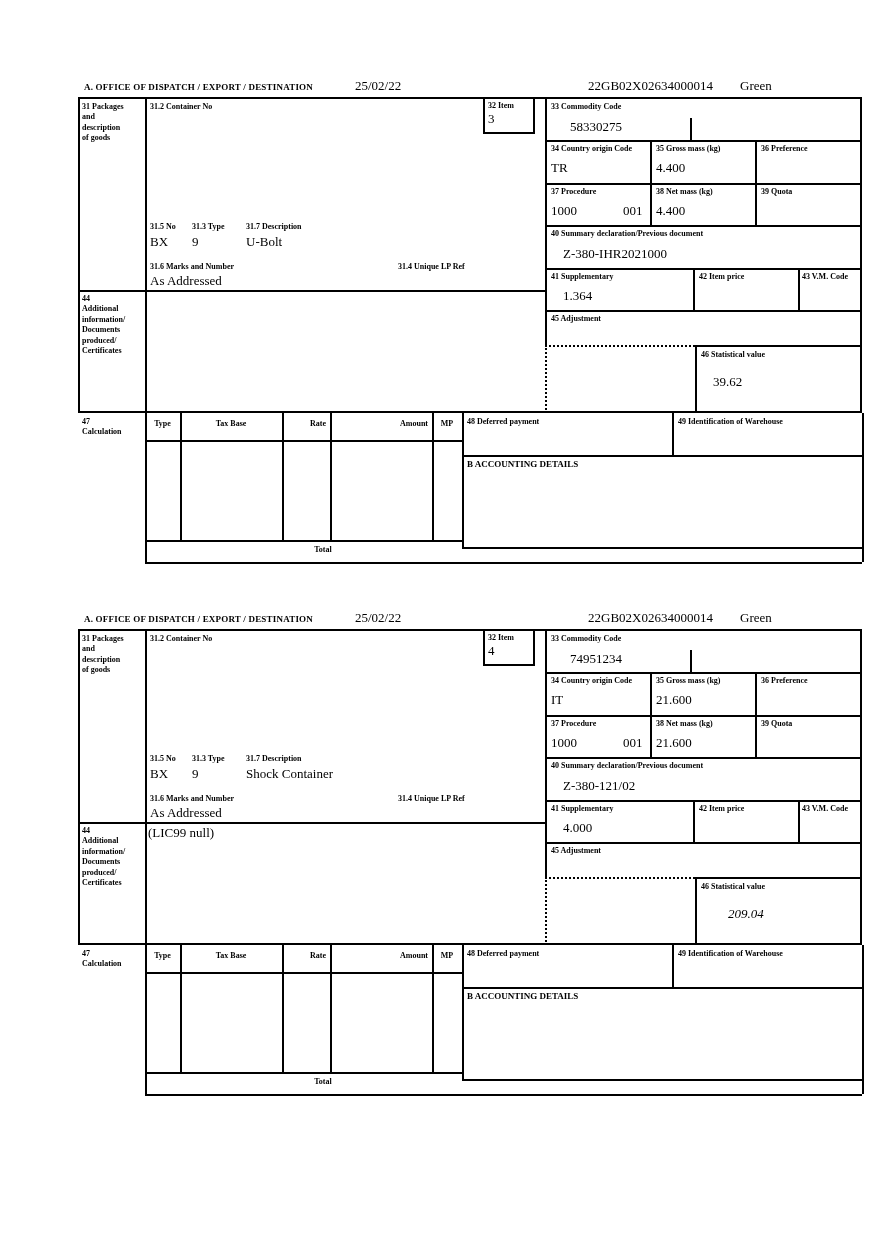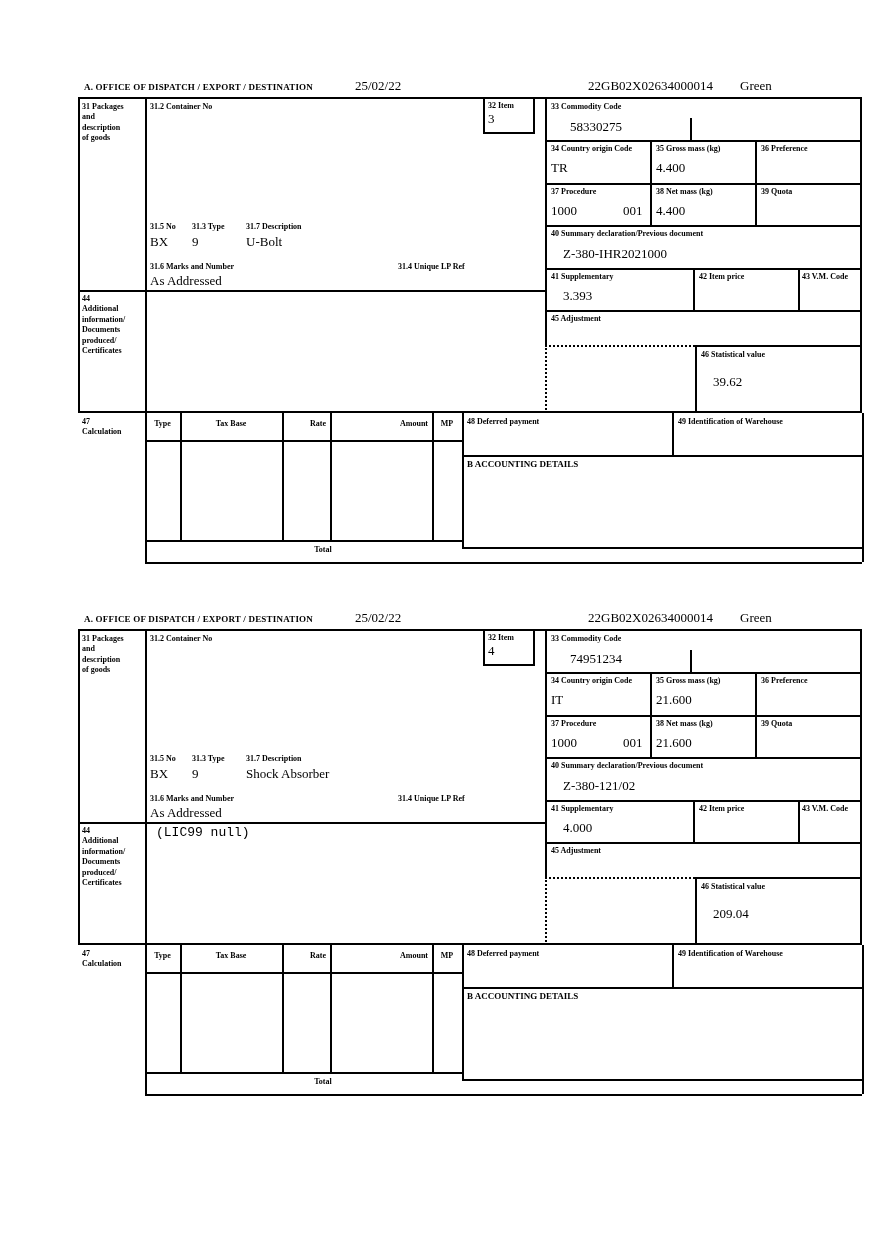--- a/index.html
+++ b/index.html
@@ -90,21 +90,21 @@
 
     <div class="lbl" style="left:473px;top:151px;">40 Summary declaration/Previous document</div>
     <div class="val" style="left:485px;top:168px;">Z-380-IHR2021000</div>
     <div class="hline" style="left:467px;top:190px;width:317px;"></div>
 
     <div class="vline" style="left:615px;top:190px;height:42px;"></div>
     <div class="vline" style="left:720px;top:190px;height:42px;"></div>
     <div class="lbl" style="left:473px;top:194px;">41 Supplementary</div>
     <div class="lbl" style="left:621px;top:194px;">42 Item price</div>
     <div class="lbl" style="left:724px;top:194px;">43 V.M. Code</div>
-    <div class="val" style="left:485px;top:210px;">3.393</div>
+    <div class="val" style="left:485px;top:210px;">1.364</div>
     <div class="hline" style="left:467px;top:232px;width:317px;"></div>
 
     <div class="lbl" style="left:473px;top:236px;">45 Adjustment</div>
 
     <div class="vline" style="left:617px;top:267px;height:68px;"></div>
     <div class="hline" style="left:617px;top:267px;width:167px;"></div>
     <div class="lbl" style="left:623px;top:272px;">46 Statistical value</div>
     <div class="val" style="left:635px;top:296px;">39.62</div>
 
     <div class="lbl multi" style="left:4px;top:339px;">47
@@ -164,25 +164,25 @@
 Documents
 produced/
 Certificates</div>
 
     <div class="lbl" style="left:72px;top:24px;">31.2 Container No</div>
     <div class="lbl" style="left:72px;top:144px;">31.5 No</div>
     <div class="lbl" style="left:114px;top:144px;">31.3 Type</div>
     <div class="lbl" style="left:168px;top:144px;">31.7 Description</div>
     <div class="val" style="left:72px;top:156px;">BX</div>
     <div class="val" style="left:114px;top:156px;">9</div>
-    <div class="val" style="left:168px;top:156px;">Shock Absorber</div>
+    <div class="val" style="left:168px;top:156px;">Shock Container</div>
     <div class="lbl" style="left:72px;top:184px;">31.6 Marks and Number</div>
     <div class="lbl" style="left:320px;top:184px;">31.4 Unique LP Ref</div>
     <div class="val" style="left:72px;top:195px;">As Addressed</div>
-    <div class="val" style="left:78px;top:215px;font-family:Liberation Mono, monospace;">(LIC99 null)</div>
+    <div class="val" style="left:70px;top:215px;">(LIC99 null)</div>
 
     <div class="lbl" style="left:473px;top:24px;">33 Commodity Code</div>
     <div class="val" style="left:492px;top:41px;">74951234</div>
     <div class="vline" style="left:612px;top:40px;height:22px;"></div>
     <div class="hline" style="left:467px;top:62px;width:317px;"></div>
 
     <div class="vline" style="left:572px;top:62px;height:85px;"></div>
     <div class="vline" style="left:677px;top:62px;height:85px;"></div>
     <div class="lbl" style="left:473px;top:66px;">34 Country origin Code</div>
     <div class="lbl" style="left:578px;top:66px;">35 Gross mass (kg)</div>
@@ -209,21 +209,21 @@
     <div class="lbl" style="left:621px;top:194px;">42 Item price</div>
     <div class="lbl" style="left:724px;top:194px;">43 V.M. Code</div>
     <div class="val" style="left:485px;top:210px;">4.000</div>
     <div class="hline" style="left:467px;top:232px;width:317px;"></div>
 
     <div class="lbl" style="left:473px;top:236px;">45 Adjustment</div>
 
     <div class="vline" style="left:617px;top:267px;height:68px;"></div>
     <div class="hline" style="left:617px;top:267px;width:167px;"></div>
     <div class="lbl" style="left:623px;top:272px;">46 Statistical value</div>
-    <div class="val" style="left:635px;top:296px;">209.04</div>
+    <div class="val" style="left:650px;top:296px;font-style:italic;">209.04</div>
 
     <div class="lbl multi" style="left:4px;top:339px;">47
 Calculation</div>
     <div class="vline" style="left:102px;top:335px;height:127px;"></div>
     <div class="vline" style="left:204px;top:335px;height:127px;"></div>
     <div class="vline" style="left:252px;top:335px;height:127px;"></div>
     <div class="vline" style="left:354px;top:335px;height:127px;"></div>
     <div class="vline" style="left:384px;top:335px;height:134px;"></div>
     <div class="hline" style="left:67px;top:362px;width:317px;"></div>
     <div class="hline" style="left:67px;top:462px;width:317px;"></div>

